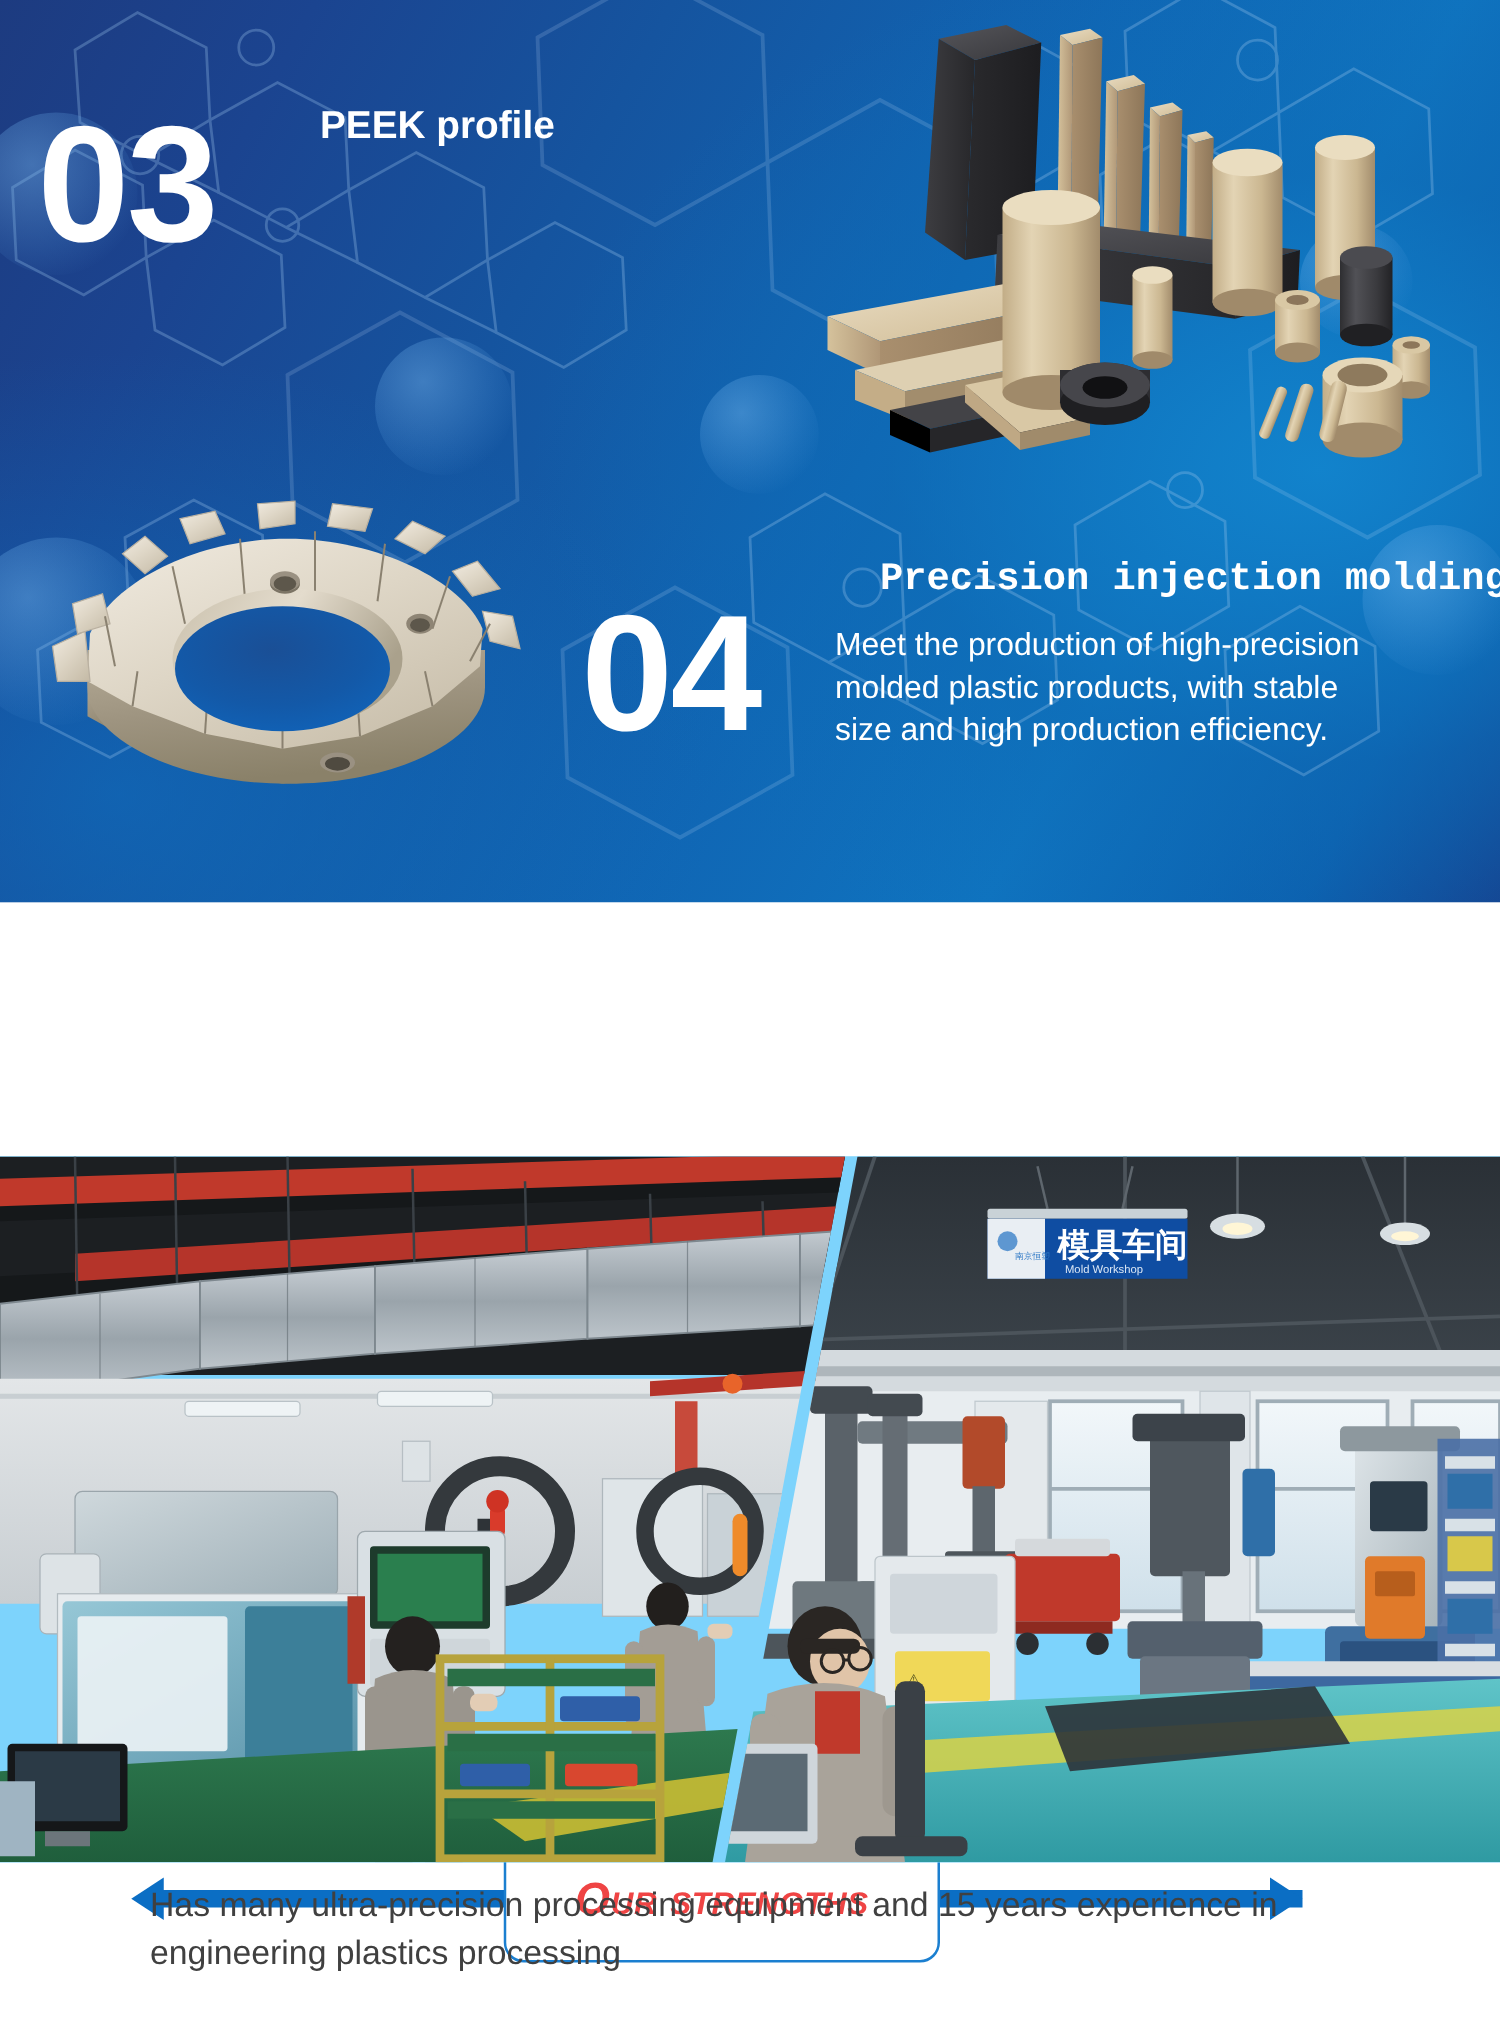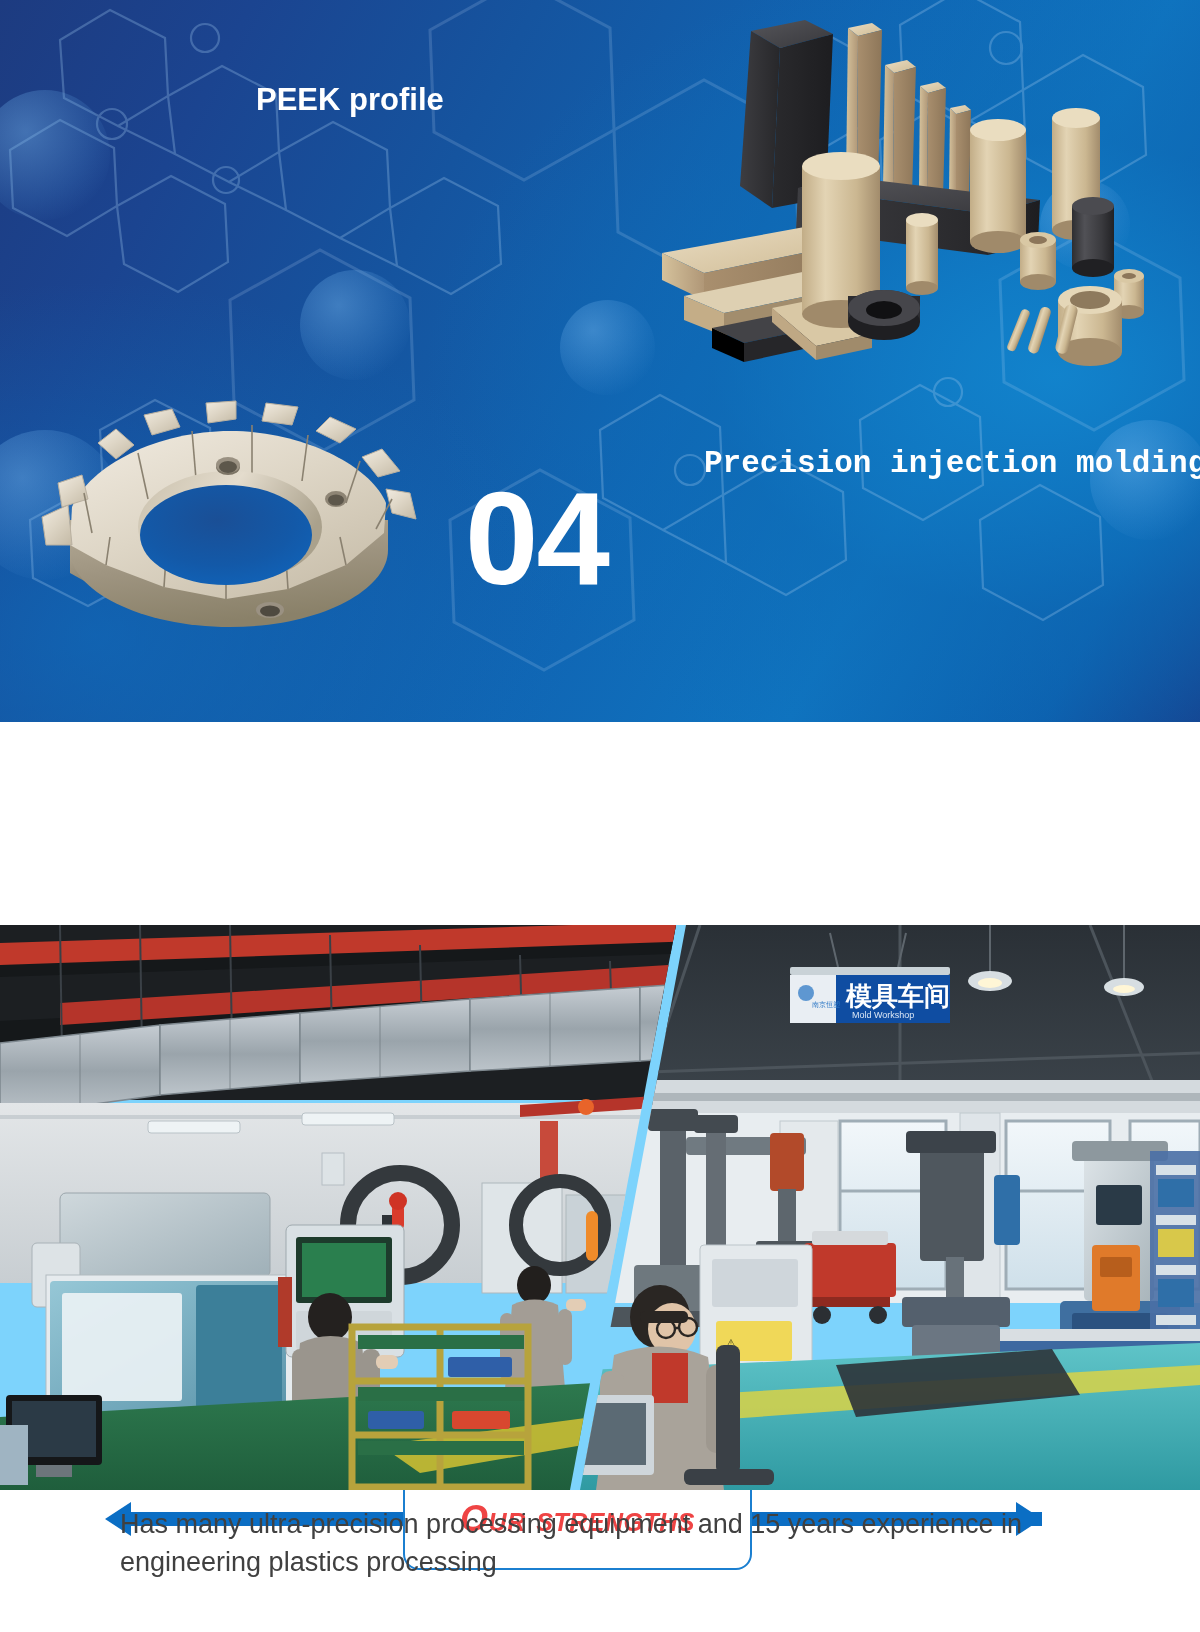--- a/index.html
+++ b/index.html
@@ -135,20 +135,21 @@
     </g>
   </svg>
 
   <div class="glow-dot" style="left:-20px;top:90px;width:130px;height:130px;"></div>
   <div class="glow-dot" style="left:300px;top:270px;width:110px;height:110px;"></div>
   <div class="glow-dot" style="left:560px;top:300px;width:95px;height:95px;"></div>
   <div class="glow-dot" style="left:1090px;top:420px;width:120px;height:120px;"></div>
   <div class="glow-dot" style="left:-30px;top:430px;width:150px;height:150px;"></div>
   <div class="glow-dot" style="left:1040px;top:180px;width:90px;height:90px;"></div>
 
+  <div class="num" id="num-03">03</div>
   <div class="sec-title" id="title-03">PEEK profile</div>
 
   <div class="peek-group">
     <svg viewBox="0 0 570 360" width="570" height="360">
       <defs>
         <linearGradient id="gBeiT" x1="0" y1="0" x2="1" y2="1">
           <stop offset="0" stop-color="#e9dcc2"></stop>
             <stop offset="1" stop-color="#cfbb94"></stop>
         </linearGradient>
         <linearGradient id="gBeiF" x1="0" y1="0" x2="1" y2="0">
@@ -298,20 +299,21 @@
       <g>
         <rect x="394" y="300" width="9" height="44" rx="4" fill="url(#gCylB)" transform="rotate(22 398 322)"></rect>
         <rect x="414" y="298" width="11" height="48" rx="5" fill="url(#gCylB)" transform="rotate(18 419 322)"></rect>
         <rect x="440" y="296" width="13" height="50" rx="6" fill="url(#gCylB)" transform="rotate(14 446 321)"></rect>
       </g>
     </svg>
   </div>
 
   <div class="num" id="num-04">04</div>
   <div class="sec-title" id="title-04">Precision injection molding</div>
+  <div class="sec-body" id="body-04">Meet the production of high-precision molded plastic products, with stable size and high production efficiency.</div>
 
   <div class="gear-wrap">
     <svg viewBox="0 0 380 270" width="380" height="270">
       <defs>
         <linearGradient id="gTop" x1="0.1" y1="0" x2="0.9" y2="1">
           <stop offset="0" stop-color="#efe9de"></stop>
           <stop offset="0.45" stop-color="#ded6c6"></stop>
           <stop offset="1" stop-color="#c6bca8"></stop>
         </linearGradient>
         <linearGradient id="gSide" x1="0" y1="0" x2="0.3" y2="1">

